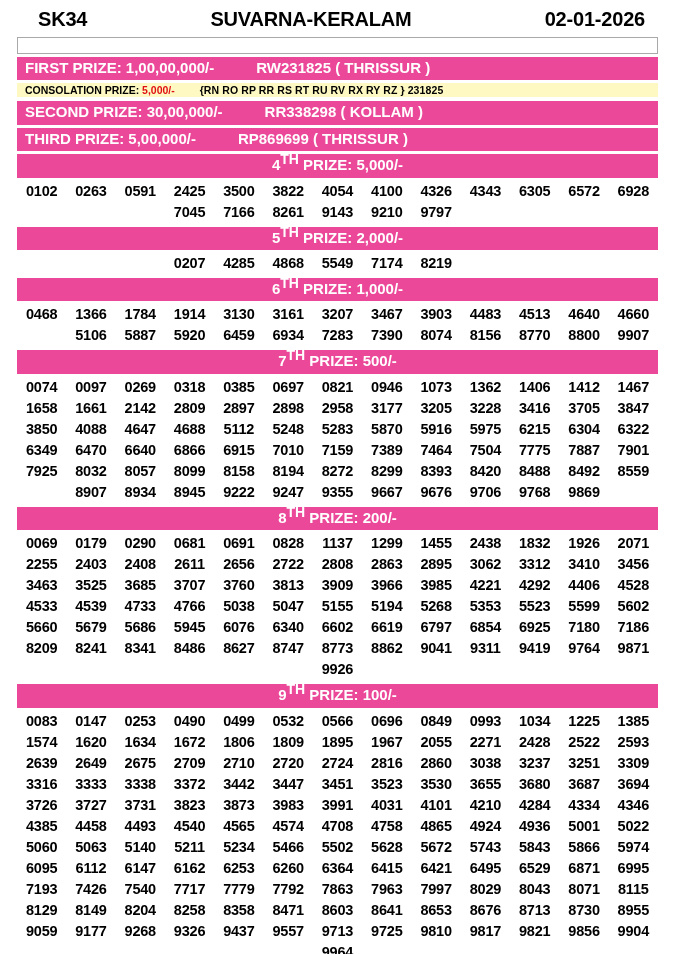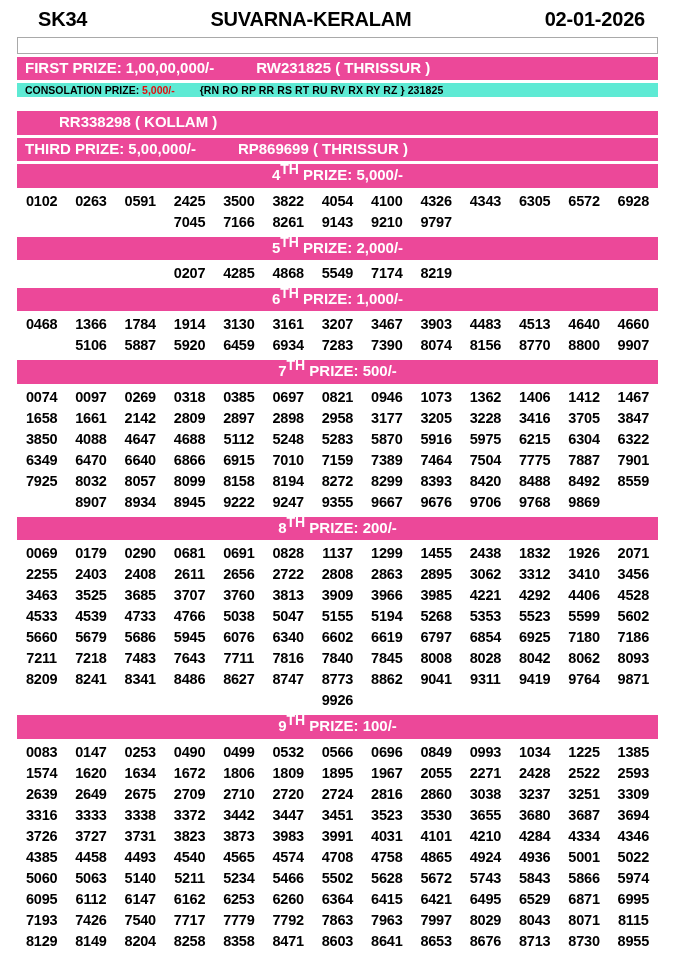--- a/index.html
+++ b/index.html
@@ -76,26 +76,26 @@
     text-align: center;
   }
   .band sup {
     font-size: 14px;
     vertical-align: super;
     line-height: 0;
   }
 
   
   .consolation {
-    margin: 0 17px 14px 17px;
+    margin: 0 17px 4px 17px;
     padding: 1px 0 1px 8px;
     font-size: 10.5px;
     font-weight: bold;
     white-space: nowrap;
-    background: #5eead4;
+    background: #fef9c3;
   }
   .consolation .amount { color: #e01010; }
   .consolation .series { padding-left: 22px; letter-spacing: 0.1px; }
 
   
   .numbers {
     margin: 2px 17px 4px 17px;
     padding: 0;
   }
   .num-row {
@@ -127,20 +127,21 @@
     <span class="tick">RW231825 ( THRISSUR )</span>
   </div>
 
   <div class="consolation">
     <span>CONSOLATION PRIZE:</span>
     <span class="amount">5,000/-</span>
     <span class="series">{RN RO RP RR RS RT RU RV RX RY RZ } 231825</span>
   </div>
 
   <div class="band top-band">
+    <span class="lbl">SECOND PRIZE: 30,00,000/-</span>
     <span class="tick">RR338298 ( KOLLAM )</span>
   </div>
 
   <div class="band top-band">
     <span class="lbl">THIRD PRIZE: 5,00,000/-</span>
     <span class="tick">RP869699 ( THRISSUR )</span>
   </div>
 
   <div class="band center">
     <span>4</span><sup>TH</sup><span> PRIZE: 5,000/-</span>
@@ -404,35 +405,20 @@
         <span>6340</span>
         <span>6602</span>
         <span>6619</span>
         <span>6797</span>
         <span>6854</span>
         <span>6925</span>
         <span>7180</span>
         <span>7186</span>
       </div>
       <div class="num-row">
-        <span>7211</span>
-        <span>7218</span>
-        <span>7483</span>
-        <span>7643</span>
-        <span>7711</span>
-        <span>7816</span>
-        <span>7840</span>
-        <span>7845</span>
-        <span>8008</span>
-        <span>8028</span>
-        <span>8042</span>
-        <span>8062</span>
-        <span>8093</span>
-      </div>
-      <div class="num-row">
         <span>8209</span>
         <span>8241</span>
         <span>8341</span>
         <span>8486</span>
         <span>8627</span>
         <span>8747</span>
         <span>8773</span>
         <span>8862</span>
         <span>9041</span>
         <span>9311</span>

